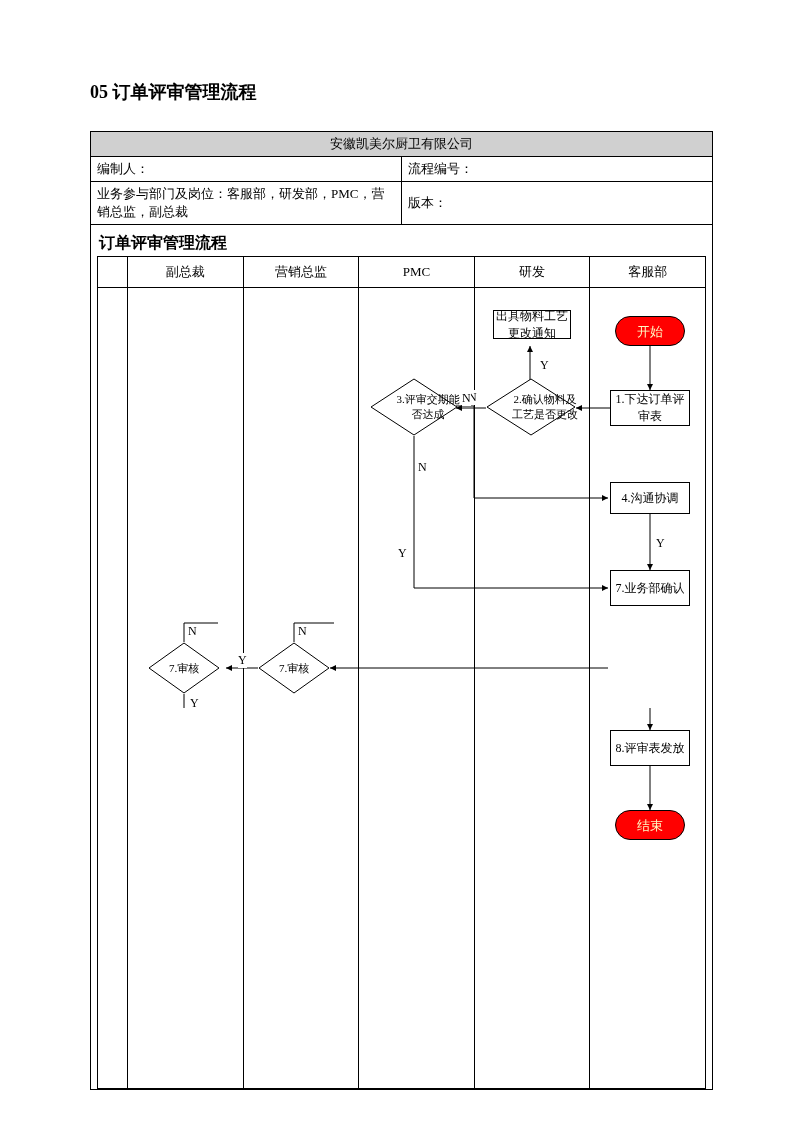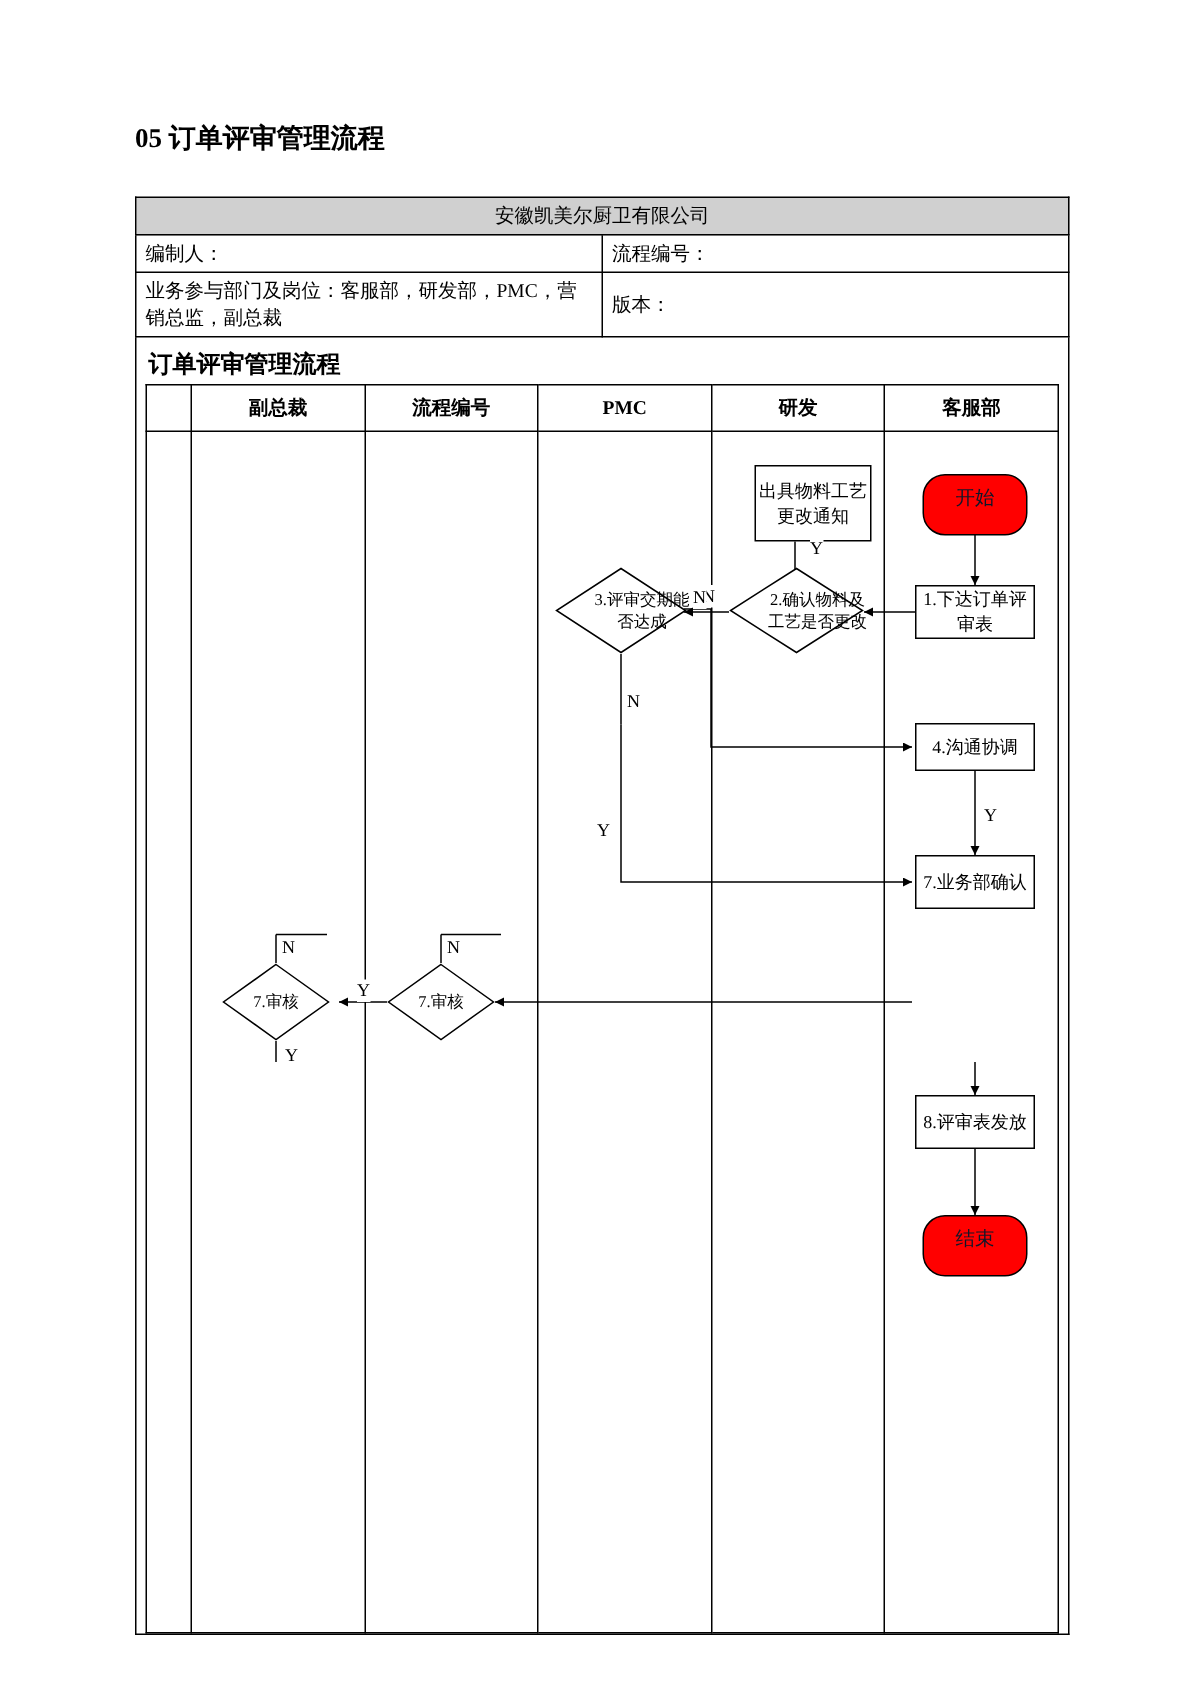--- a/index.html
+++ b/index.html
@@ -53,44 +53,44 @@
   }
   .lane-table {
     width: 100%;
     border-collapse: collapse;
     table-layout: fixed;
   }
   .lane-table th {
     border: 1px solid #000;
     border-bottom: 1px solid #000;
     padding: 6px 4px;
-    font-weight: bold;
+    font-weight: normal;
     font-size: 13px;
     text-align: center;
   }
   .lane-table td.lanecell {
     border-left: 1px solid #000;
     border-right: 1px solid #000;
     border-bottom: 1px solid #000;
     height: 800px;
     vertical-align: top;
     padding: 0;
   }
   .diagram {
     position: relative;
     width: 100%;
     height: 800px;
   }
   
   .terminator {
     position: absolute;
     width: 70px;
-    height: 41px;
+    height: 30px;
     background: #ff0000;
-    color: #0f172a;
+    color: #fef9c3;
     border: 1px solid #000;
     border-radius: 15px;
     text-align: center;
     line-height: 30px;
     font-size: 13px;
     box-sizing: border-box;
     font-family: Liberation Serif, serif;
   }
   .process {
     position: absolute;
@@ -172,21 +172,21 @@
         <col>
           <col>
           <col>
           <col>
           <col>
       </colgroup>
       <tbody>
           <tr>
         <th></th>
         <th>副总裁</th>
-        <th>流程编号</th>
+        <th>营销总监</th>
         <th>PMC</th>
         <th>研发</th>
         <th>客服部</th>
       </tr>
       <tr>
         <td class="lanecell" style="position:relative;">
 
           <div class="diagram" style="position:absolute; left:0; top:0; width:608px; height:800px;">
 
             <svg class="connectors" viewBox="0 0 608 800">
@@ -260,21 +260,21 @@
               <polyline points="86,420 86,440" fill="none" stroke="#000" stroke-width="0"></polyline>
 
               <line x1="552" y1="478" x2="552" y2="522" stroke="#000" stroke-width="1" marker-end="url(#ah)"></line>
 
               <line x1="552" y1="420" x2="552" y2="442" stroke="#000" stroke-width="1" marker-end="url(#ah)"></line>
             </svg>
 
             <div class="terminator" style="left:517px; top:28px;">开始</div>
             <div class="terminator" style="left:517px; top:522px;">结束</div>
 
-            <div class="process" style="left:395px; top:22px; width:78px; height:51px;margin-left:10px;">出具物料工艺更改通知</div>
+            <div class="process" style="left:395px; top:22px; width:78px; height:29px;">出具物料工艺更改通知</div>
             <div class="process" style="left:512px; top:102px; width:80px; height:36px;">1.下达订单评审表</div>
             <div class="process" style="left:512px; top:194px; width:80px; height:32px;">4.沟通协调</div>
             <div class="process" style="left:512px; top:282px; width:80px; height:36px;">7.业务部确认</div>
             <div class="process" style="left:512px; top:442px; width:80px; height:36px;text-align:right;">8.评审表发放</div>
 
             <div class="decision" style="left:388px; top:90px; width:90px; height:58px;">
               <svg width="90" height="58">
                     <polygon points="45,1 89,29 45,57 1,29" fill="#fff" stroke="#000" stroke-width="1"></polygon>
                   </svg>
               <div class="dtext wrap">2.确认物料及工艺是否更改</div>

